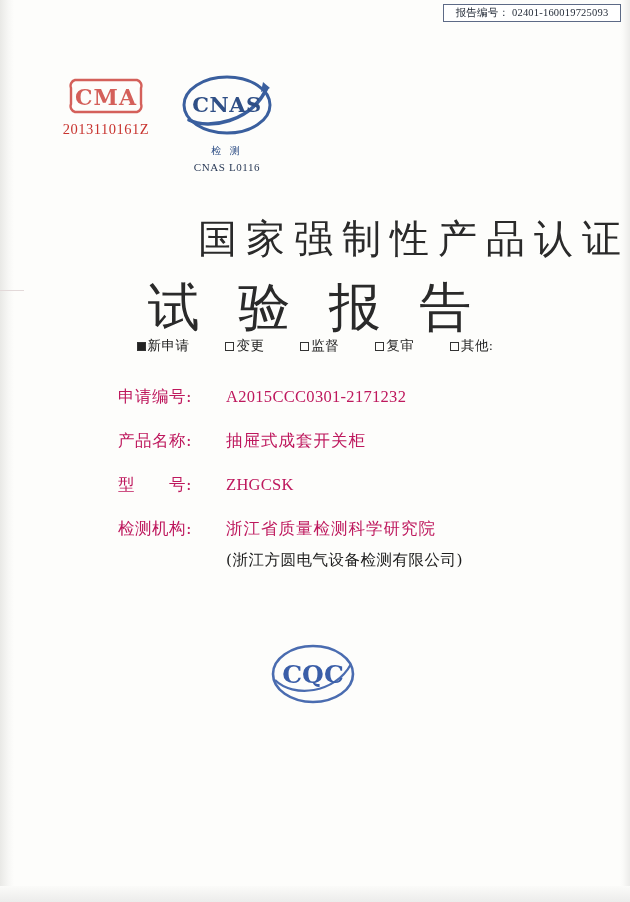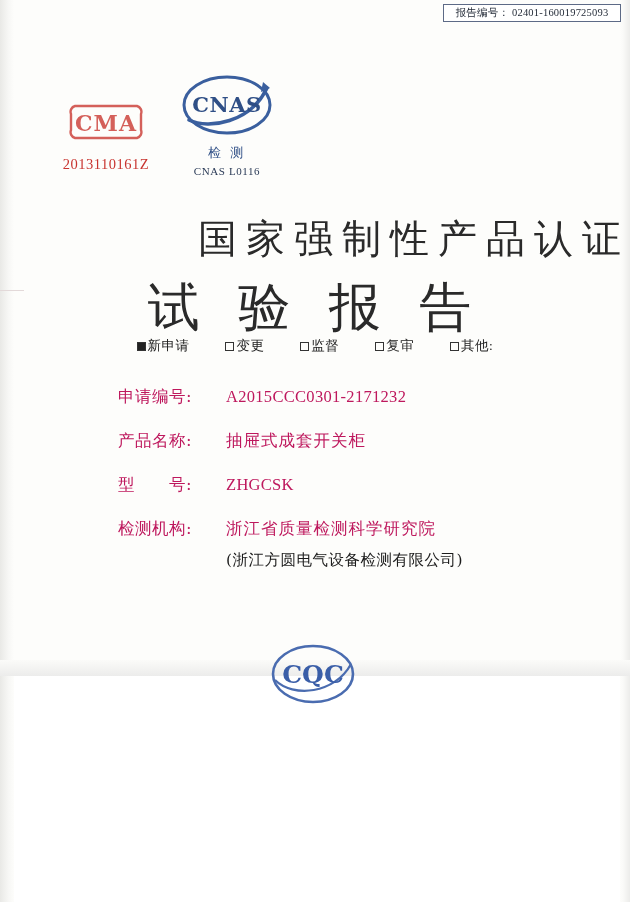--- a/index.html
+++ b/index.html
@@ -13,21 +13,21 @@
     font-family: "Liberation Serif", serif;
     color: #1a1a1a;
     position: relative;
     overflow: hidden;
   }
 
   .page {
     position: absolute;
     left: 0; top: 0;
     width: 630px;
-    height: 676px;
+    height: 902px;
     background: #fdfdfb;
   }
 
   
   .scan-edge-left {
     position: absolute;
     left: 0; top: 0;
     width: 14px; height: 902px;
     background: linear-gradient(to right, #e9e9e6 0%, #f7f7f5 60%, #fdfdfb 100%);
   }
@@ -69,33 +69,33 @@
     letter-spacing: 0.2px;
     color: #1e2633;
     white-space: nowrap;
     font-family: "Liberation Serif", serif;
   }
 
   
   .cma-wrap {
     position: absolute;
     left: 41px;
-    top: 104px;
+    top: 78px;
     width: 130px;
     text-align: center;
   }
   .cma-badge {
     width: 74px;
     height: 36px;
     margin: 0 auto;
     position: relative;
   }
   .cma-badge svg { display: block; }
   .cma-number {
-    margin-top: 16px;
+    margin-top: 7px;
     font-size: 14.5px;
     color: #c8342f;
     letter-spacing: 0.5px;
     font-family: "Liberation Serif", serif;
   }
 
   
   .cnas-wrap {
     position: absolute;
     left: 168px;
@@ -103,21 +103,21 @@
     width: 118px;
     text-align: center;
   }
   .cnas-logo {
     width: 104px;
     height: 74px;
     margin: 0 auto;
     position: relative;
   }
   .cnas-sub {
-    font-size: 13px;
+    font-size: 10px;
     color: #2f4f86;
     letter-spacing: 3px;
     margin-top: -2px;
   }
   .cnas-code {
     font-size: 11px;
     color: #2b3b57;
     letter-spacing: 0.6px;
     margin-top: 3px;
   }

